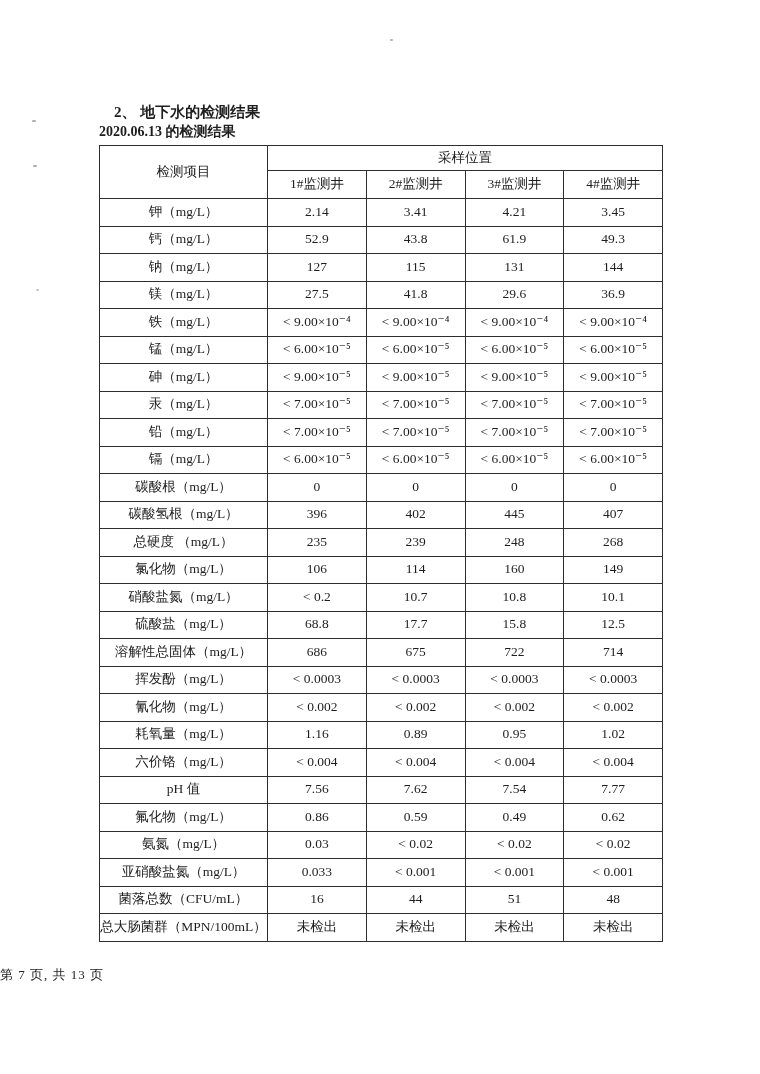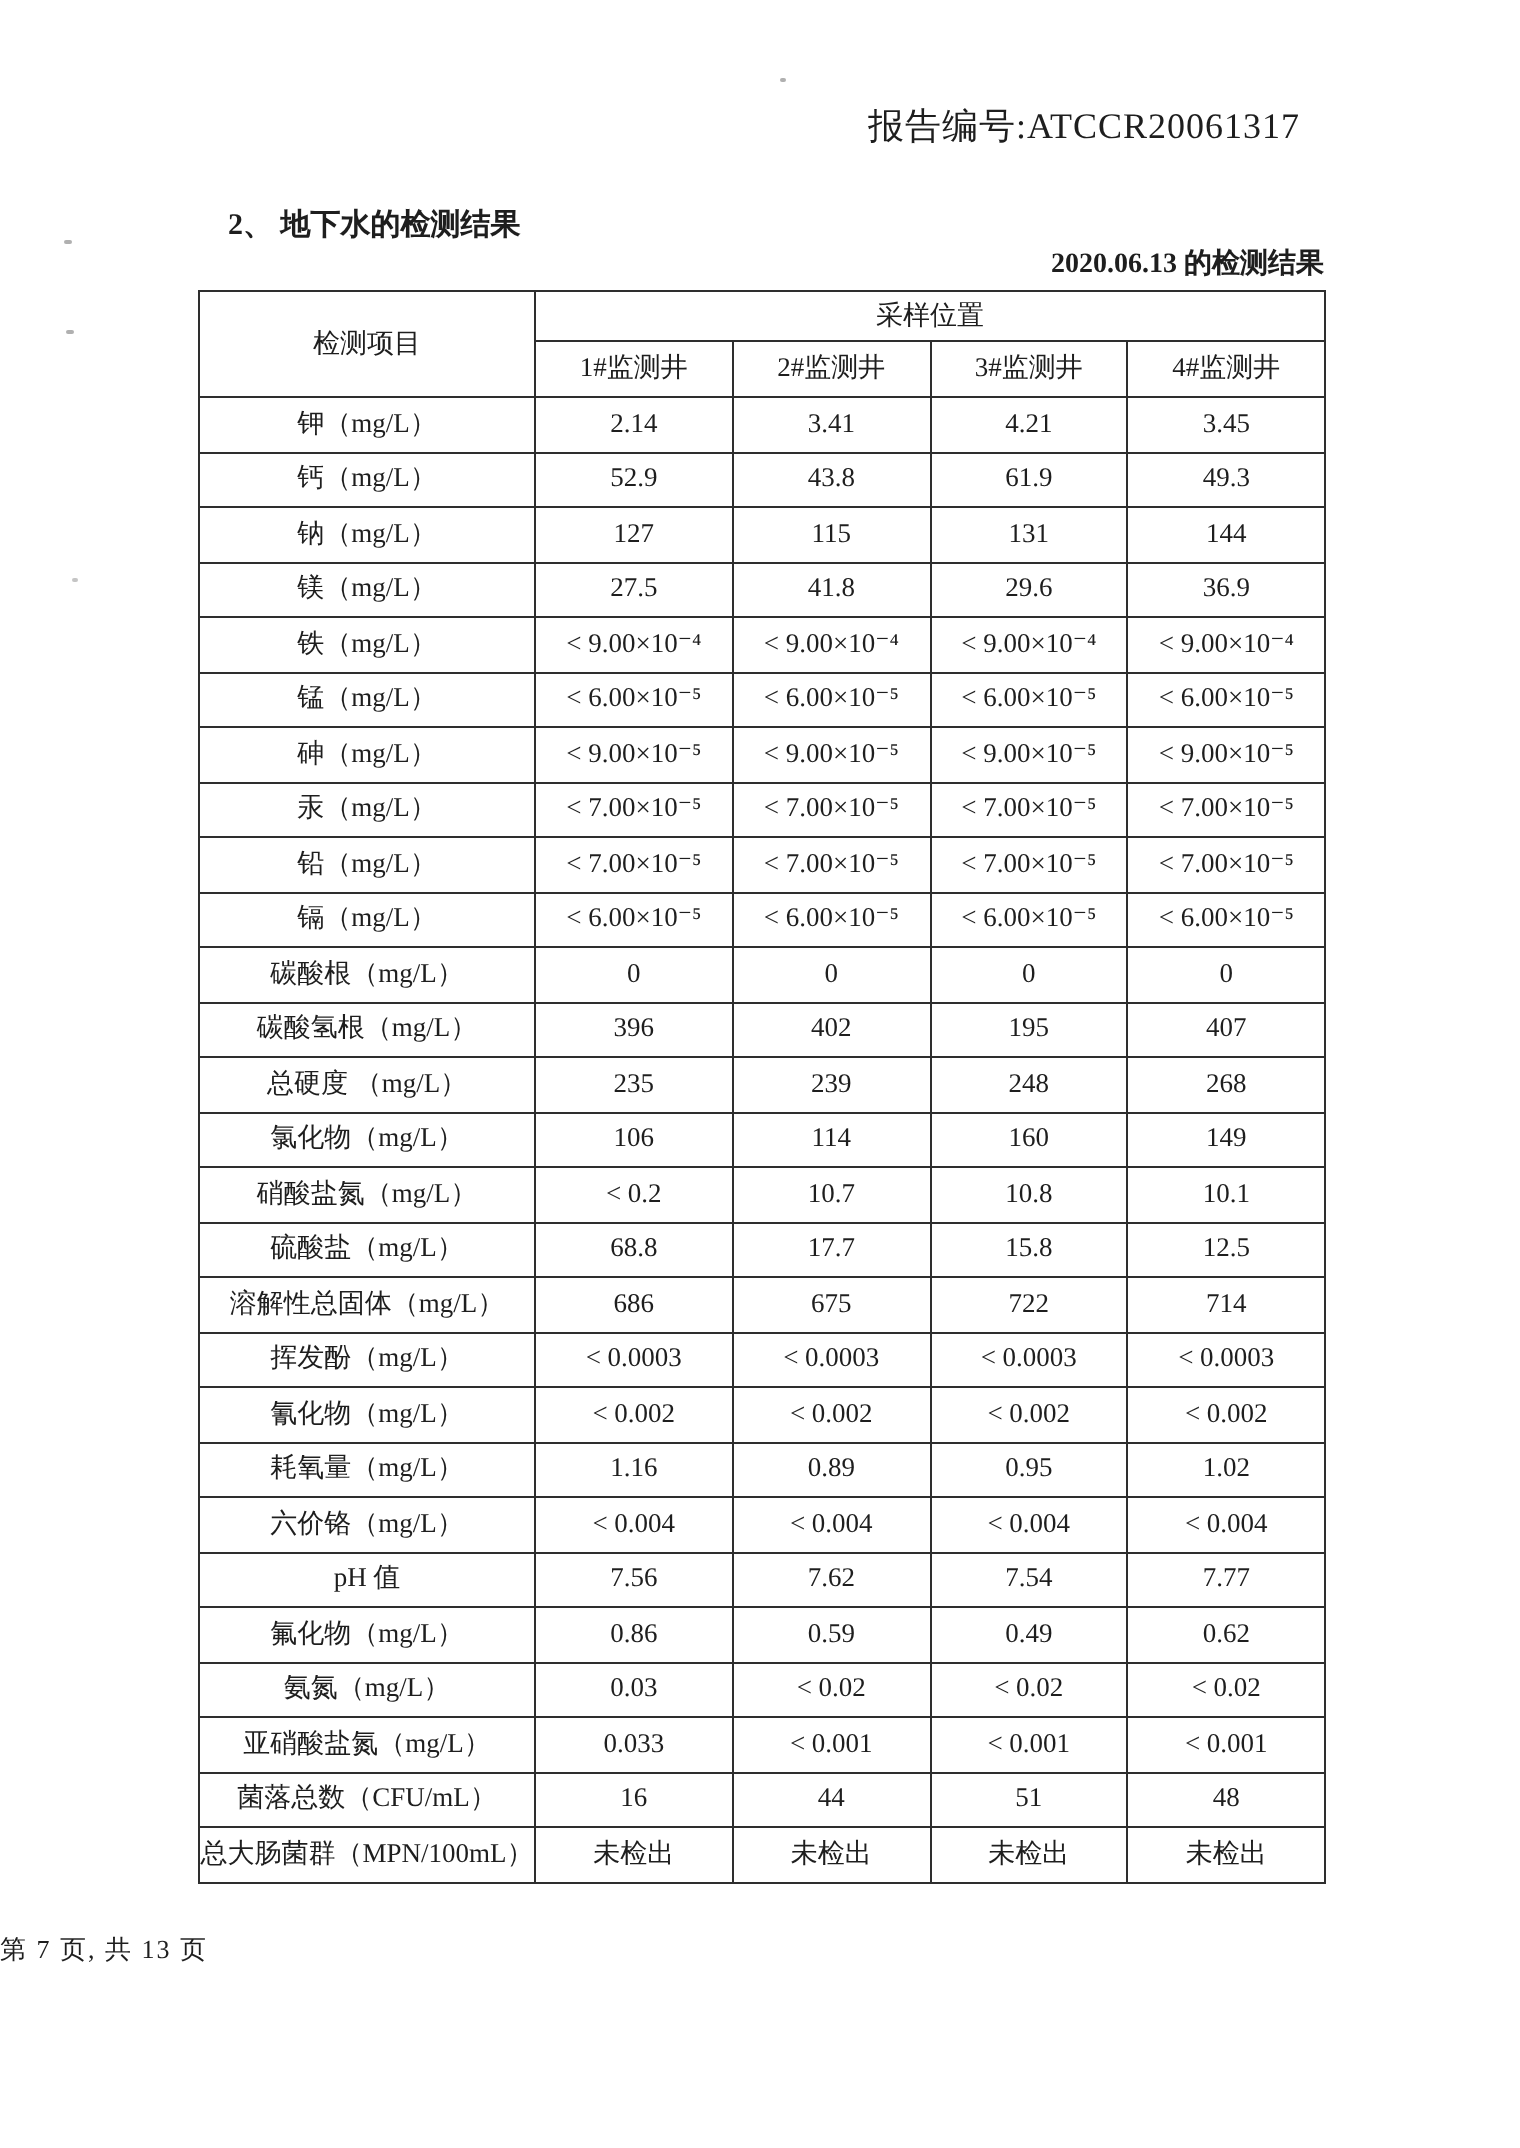--- a/index.html
+++ b/index.html
@@ -30,21 +30,21 @@
     font-size: 15px;
     font-weight: bold;
     white-space: nowrap;
   }
 
   .table-title {
     position: absolute;
     top: 123px;
     left: 99px;
     width: 563px;
-    text-align: right;
+    text-align: left;
     font-size: 14px;
     font-weight: bold;
   }
 
   table.results {
     position: absolute;
     left: 99px;
     top: 145px;
     width: 563px;
     border-collapse: collapse;
@@ -84,21 +84,20 @@
     height: 2px;
     border-radius: 1px;
     opacity: 0.55;
   }
 </style>
 </head>
 <body>
 
 <div class="page">
 
-  <div class="report-no">报告编号:ATCCR20061317</div>
 
   <div class="section-heading">2、 地下水的检测结果</div>
 
   <div class="table-title">2020.06.13 的检测结果</div>
 
   <table class="results">
     <colgroup>
       <col style="width:168px">
       <col style="width:98.75px">
       <col style="width:98.75px">
@@ -192,21 +191,21 @@
           <td class="item-cell">碳酸根（mg/L）</td>
           <td>0</td>
           <td>0</td>
           <td>0</td>
           <td>0</td>
         </tr>
         <tr>
           <td class="item-cell">碳酸氢根（mg/L）</td>
           <td>396</td>
           <td>402</td>
-          <td>195</td>
+          <td>445</td>
           <td>407</td>
         </tr>
         <tr>
           <td class="item-cell">总硬度 （mg/L）</td>
           <td>235</td>
           <td>239</td>
           <td>248</td>
           <td>268</td>
         </tr>
         <tr>

